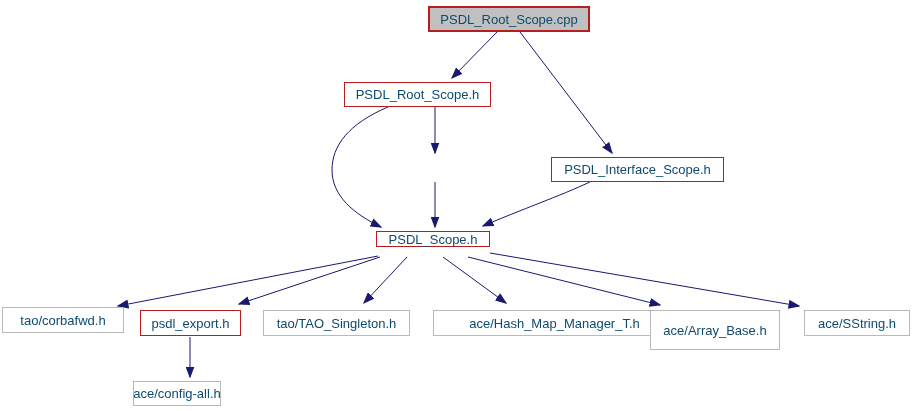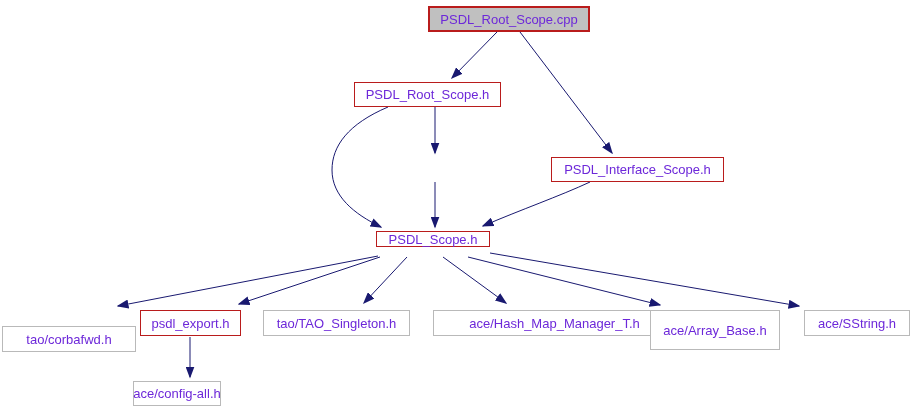--- a/index.html
+++ b/index.html
@@ -17,21 +17,21 @@
     width: 912px; height: 411px;
   }
   .node {
     position: absolute;
     box-sizing: border-box;
     display: flex;
     align-items: center;
     justify-content: center;
     background: #ffffff;
     border: 1px solid #b91c1c;
-    color: #6d28d9;
+    color: #0c4a6e;
     font-size: 13px;
     white-space: nowrap;
     line-height: 1;
   }
   .node.root {
     background: #c0c0c0;
     border-width: 2px;
   }
   .node.external {
     border-color: #b9b9b9;
@@ -60,28 +60,28 @@
       <path d="M407,257 L364,303" marker-end="url(#ah)"></path>
       <path d="M443,257 L506,303" marker-end="url(#ah)"></path>
       <path d="M468,257 L660,305" marker-end="url(#ah)"></path>
       <path d="M490,253 L799,306" marker-end="url(#ah)"></path>
       <path d="M190,337 L190,377" marker-end="url(#ah)"></path>
     </g>
   </svg>
 
   <div class="node root" style="left:428px; top:6px; width:162px; height:26px">PSDL_Root_Scope.cpp</div>
 
-  <div class="node" style="left:354px; top:82px; width:147px; height:25px">PSDL_Root_Scope.h</div>
+  <div class="node" style="left:344px; top:82px; width:147px; height:25px">PSDL_Root_Scope.h</div>
 
 
   <div class="node" style="left:551px; top:157px; width:173px; height:25px">PSDL_Interface_Scope.h</div>
 
   <div class="node" style="left:376px; top:231px; width:114px; height:16px">PSDL_Scope.h</div>
 
-  <div class="node external" style="left:2px; top:326px; width:134px; height:26px">tao/corbafwd.h</div>
+  <div class="node external" style="left:2px; top:307px; width:122px; height:26px">tao/corbafwd.h</div>
 
   <div class="node external" style="left:263px; top:310px; width:147px; height:26px">tao/TAO_Singleton.h</div>
 
   <div class="node" style="left:140px; top:310px; width:101px; height:26px">psdl_export.h</div>
 
   <div class="node external" style="left:433px; top:310px; width:243px; height:26px">ace/Hash_Map_Manager_T.h</div>
 
   <div class="node external" style="left:650px; top:310px; width:130px; height:40px">ace/Array_Base.h</div>
 
   <div class="node external" style="left:804px; top:310px; width:106px; height:26px">ace/SString.h</div>

